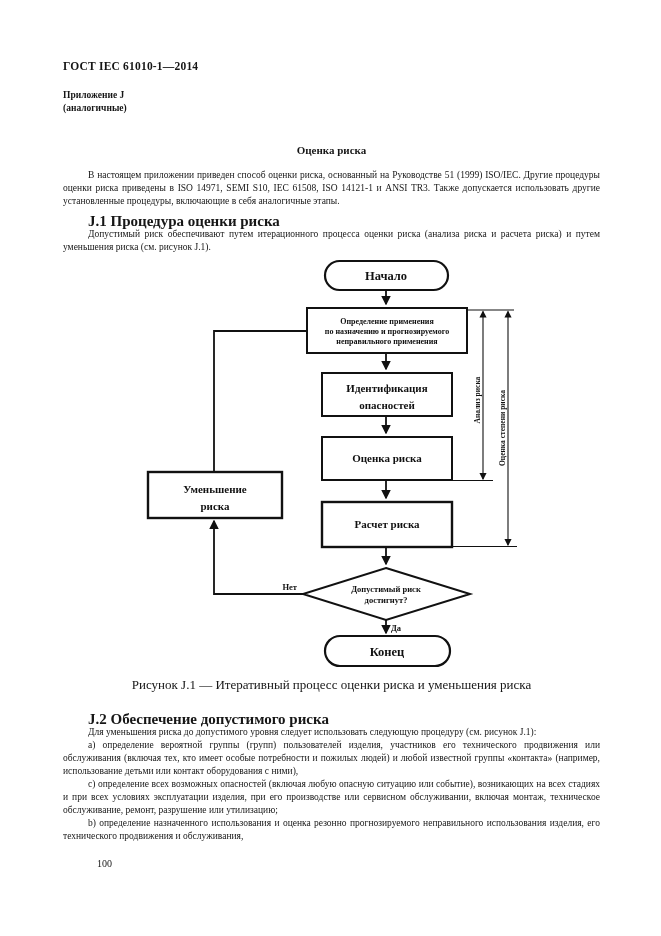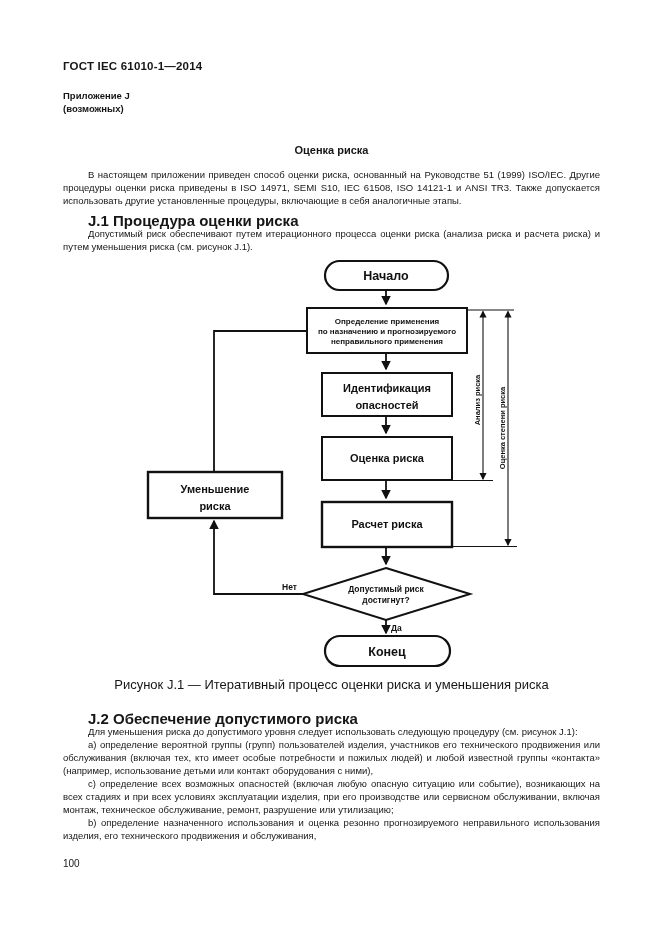--- a/index.html
+++ b/index.html
@@ -1,21 +1,21 @@
 <!DOCTYPE html>
 <html><head>
 <meta charset="utf-8">
 <style>
   html,body{margin:0;padding:0;background:#e8e8e8;}
   .page{
     position:relative;
     width:661px;height:936px;
     margin:0 auto;
     background:#ffffff;
-    font-family:Liberation Sans, sans-serif;
+    font-family:Liberation Serif, serif;
     color:#161616;
     box-sizing:border-box;
     overflow:hidden;
   }
   .content{padding:60px 61px 0 63px;}
   .doc-header{font-size:11.5px;font-weight:bold;letter-spacing:.2px;}
   .annex-title{margin-top:17px;text-align:left;font-size:9.5px;font-weight:bold;line-height:13px;}
   .main-heading{margin-top:29px;text-align:center;font-size:11px;font-weight:bold;}
   .para{
     margin:0;font-size:9.5px;line-height:12.9px;
@@ -30,33 +30,33 @@
     position:relative;
     height:420px;
     margin:0 -61px 0 -63px;
   }
   .flowchart-wrap svg{display:block;}
   .fc-box-text{font-weight:bold;fill:#111;}
   .figure-caption{
     margin-top:6px;text-align:center;font-size:13px;line-height:11px;
   }
   .section2{margin-top:23px;}
-  .page-number{margin-top:15px;font-size:10px;}
+  .page-number{margin-top:15px;font-size:10px;margin-left:34px;}
 </style>
 </head>
 <body>
 
 <div class="page">
   <div class="content">
 
     <div class="doc-header">ГОСТ IEC 61010-1—2014</div>
 
     <div class="annex-title">
       <div>Приложение J</div>
-      <div>(возможных)</div>
+      <div>(аналогичные)</div>
     </div>
 
     <div class="main-heading">Оценка риска</div>
 
     <p class="para first">В настоящем приложении приведен способ оценки риска, основанный на Руководстве 51 (1999) ISO/IEC. Другие процедуры оценки риска приведены в ISO 14971, SEMI S10, IEC 61508, ISO 14121-1 и ANSI TR3. Также допускается использовать другие установленные процедуры, включающие в себя аналогичные этапы.</p>
 
     <div class="sub-heading">J.1  Процедура оценки риска</div>
     <p class="para">Допустимый риск обеспечивают путем итерационного процесса оценки риска (анализа риска и расчета риска) и путем уменьшения риска (см. рисунок J.1).</p>
 
     <div class="flowchart-wrap">

